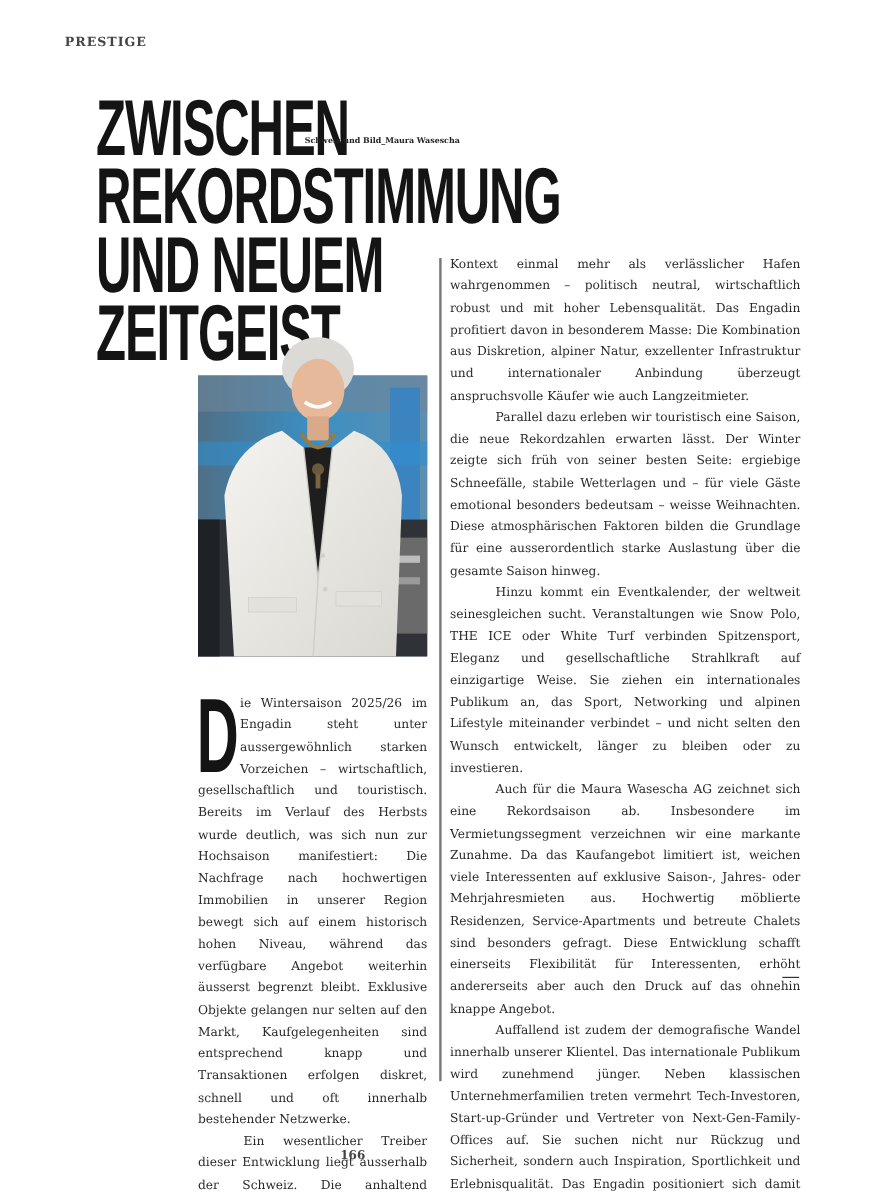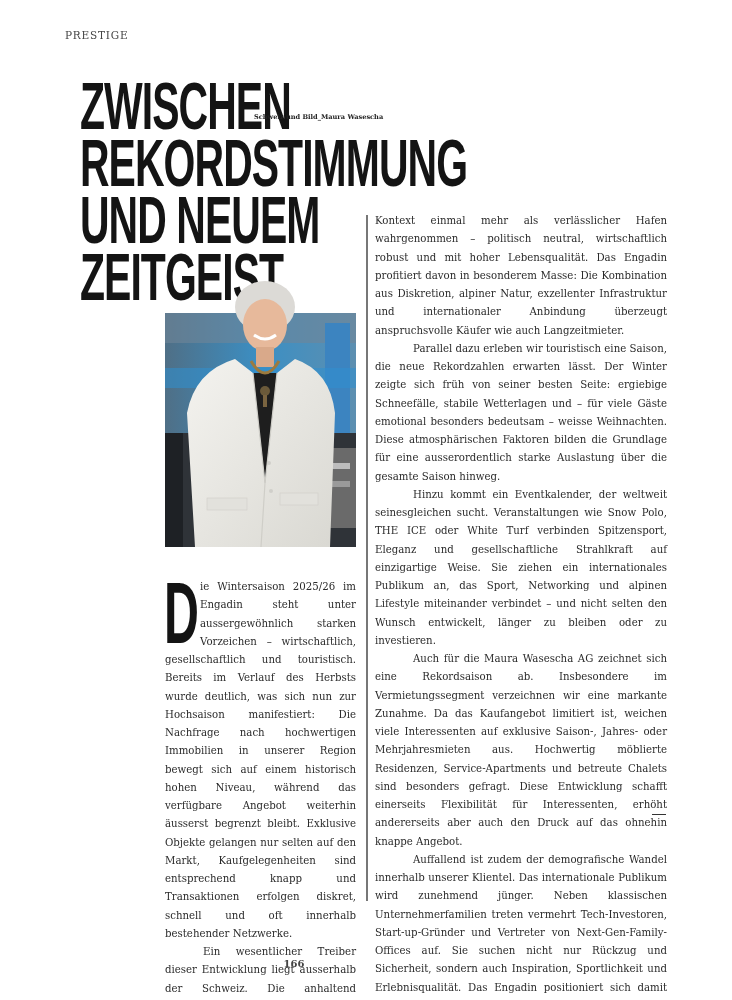--- a/index.html
+++ b/index.html
@@ -10,27 +10,27 @@
   body {
     width: 732px;
     height: 1000px;
     position: relative;
     overflow: hidden;
     font-family: "DejaVu Serif", "Liberation Serif", serif;
     color: #2a2a2a;
   }
   .section-label {
     position: absolute;
-    left: 65px;
+    left: 54px;
     top: 29px;
     font-family: "DejaVu Serif", serif;
     font-size: 10.5px;
     letter-spacing: 0.8px;
     color: #444;
-    font-weight: normal;
+    font-weight: bold;
   }
   .headline {
     position: absolute;
     left: 64px;
     top: 62px;
     margin: 16px;
     font-family: "Liberation Sans", "DejaVu Sans", sans-serif;
     font-weight: bold;
     color: #141414;
     text-transform: uppercase;

